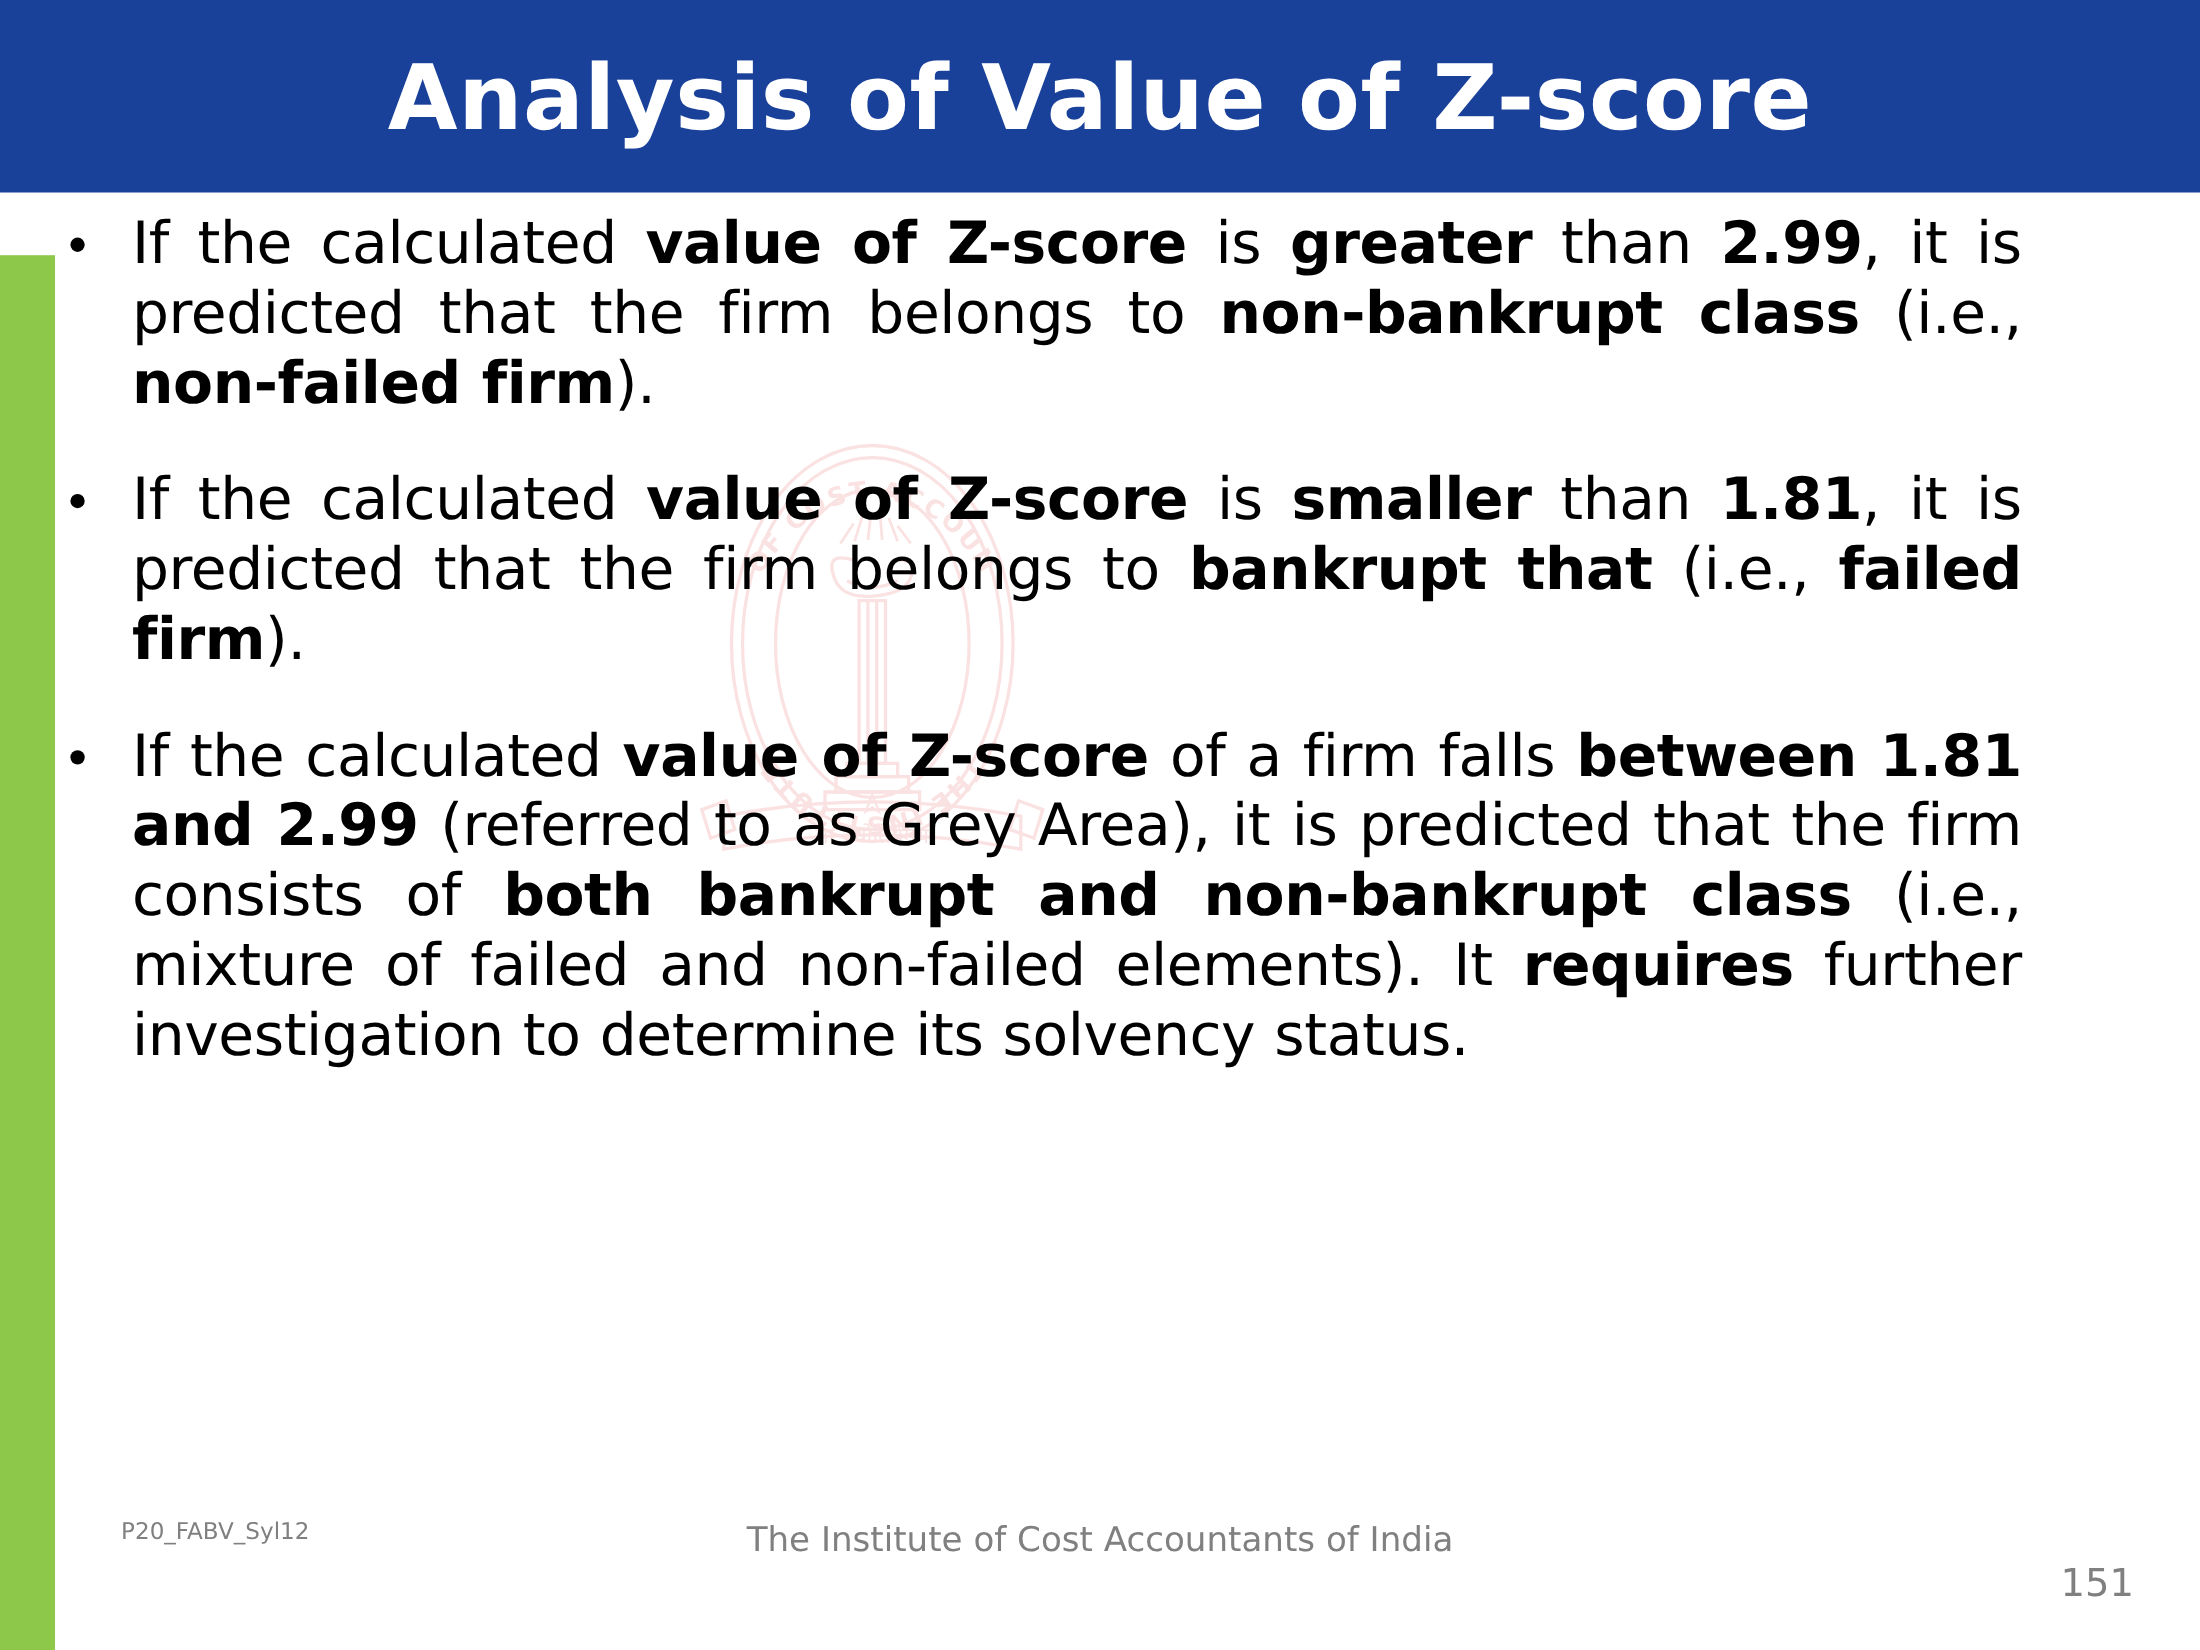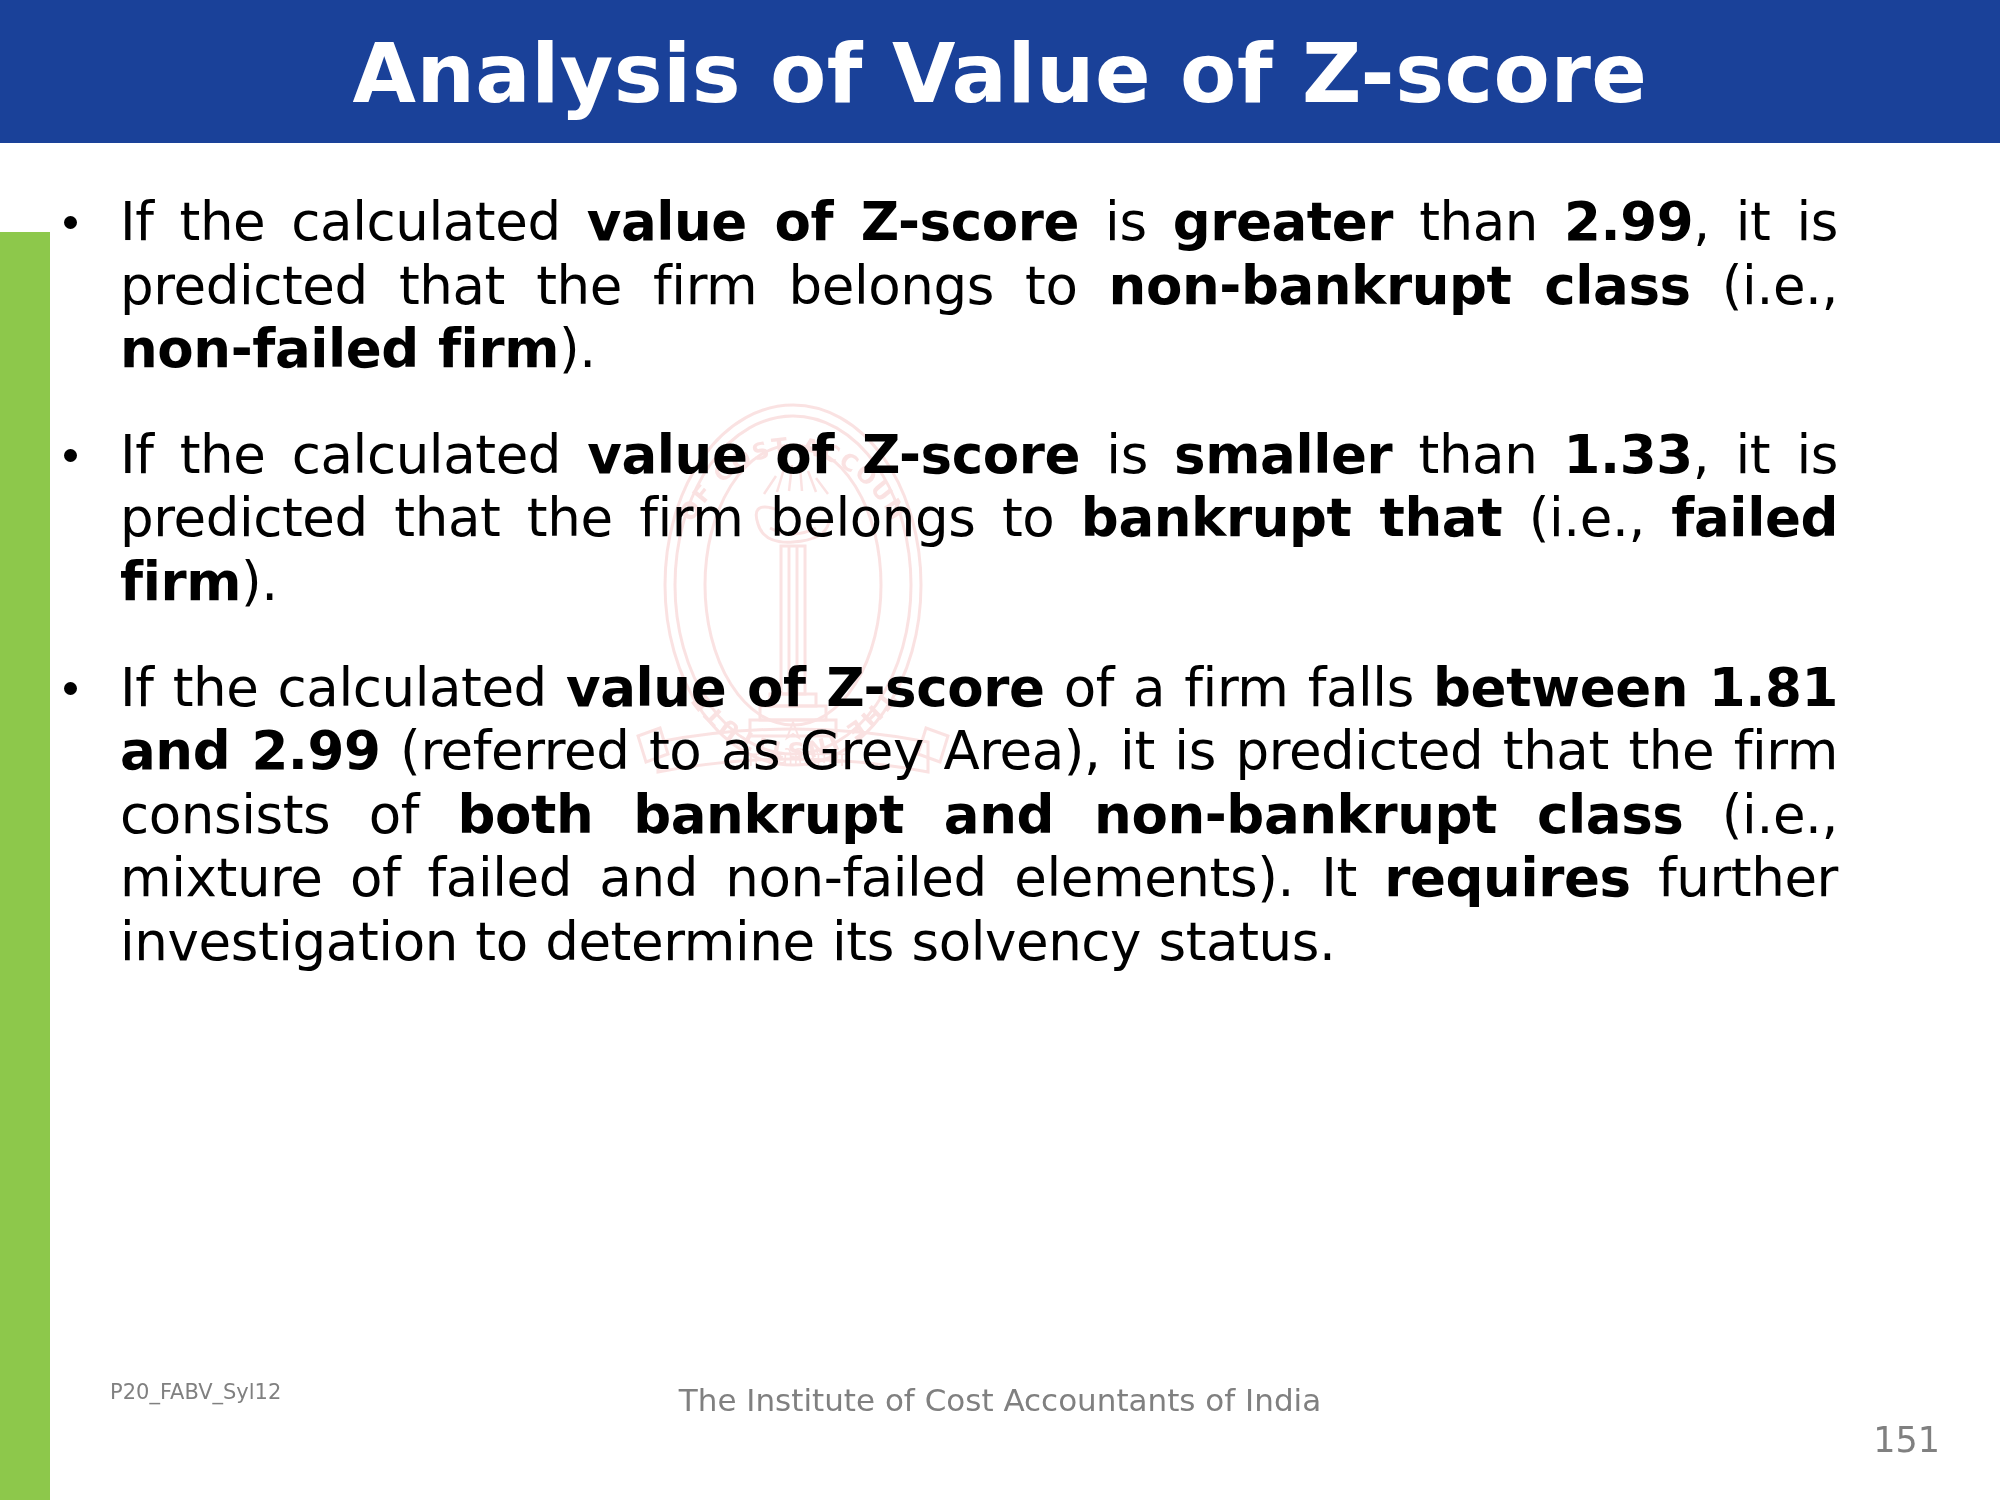--- a/index.html
+++ b/index.html
@@ -21,21 +21,21 @@
     background: #ffffff;
     overflow: hidden;
   }
 
   
   .title-bar {
     position: absolute;
     left: 0;
     top: 0;
     width: 2000px;
-    height: 143px;
+    height: 175px;
     background: #1A4199;
     display: flex;
     align-items: center;
     justify-content: center;
   }
   .title-text {
     color: #ffffff;
     font-family: "DejaVu Sans", sans-serif;
     font-weight: bold;
     font-size: 82px;
@@ -198,21 +198,21 @@
   </div>
 
   <div class="body-area">
     <ul class="bullet-list">
       <li class="bullet">
         <span class="dot"></span>
         <span class="rich"><span>If the calculated </span><b>value of Z-score</b><span> is </span><b>greater</b><span> than </span><b>2.99</b><span>, it is predicted that the firm belongs to </span><b>non-bankrupt class</b><span> (i.e., </span><b>non-failed firm</b><span>).</span></span>
       </li>
       <li class="bullet">
         <span class="dot"></span>
-        <span class="rich"><span>If the calculated </span><b>value of Z-score</b><span> is </span><b>smaller</b><span> than </span><b>1.33</b><span>, it is predicted that the firm belongs to </span><b>bankrupt that</b><span> (i.e., </span><b>failed firm</b><span>).</span></span>
+        <span class="rich"><span>If the calculated </span><b>value of Z-score</b><span> is </span><b>smaller</b><span> than </span><b>1.81</b><span>, it is predicted that the firm belongs to </span><b>bankrupt that</b><span> (i.e., </span><b>failed firm</b><span>).</span></span>
       </li>
       <li class="bullet">
         <span class="dot"></span>
         <span class="rich"><span>If the calculated </span><b>value of Z-score</b><span> of a firm falls </span><b>between 1.81 and 2.99</b><span> (referred to as Grey Area), it is predicted that the firm consists of </span><b>both bankrupt and non-bankrupt class</b><span> (i.e., mixture of failed and non-failed elements). It </span><b>requires</b><span> further investigation to determine its solvency status.</span></span>
       </li>
     </ul>
   </div>
 
   <div class="footer">
     <div class="footer-left">P20_FABV_Syl12</div>

